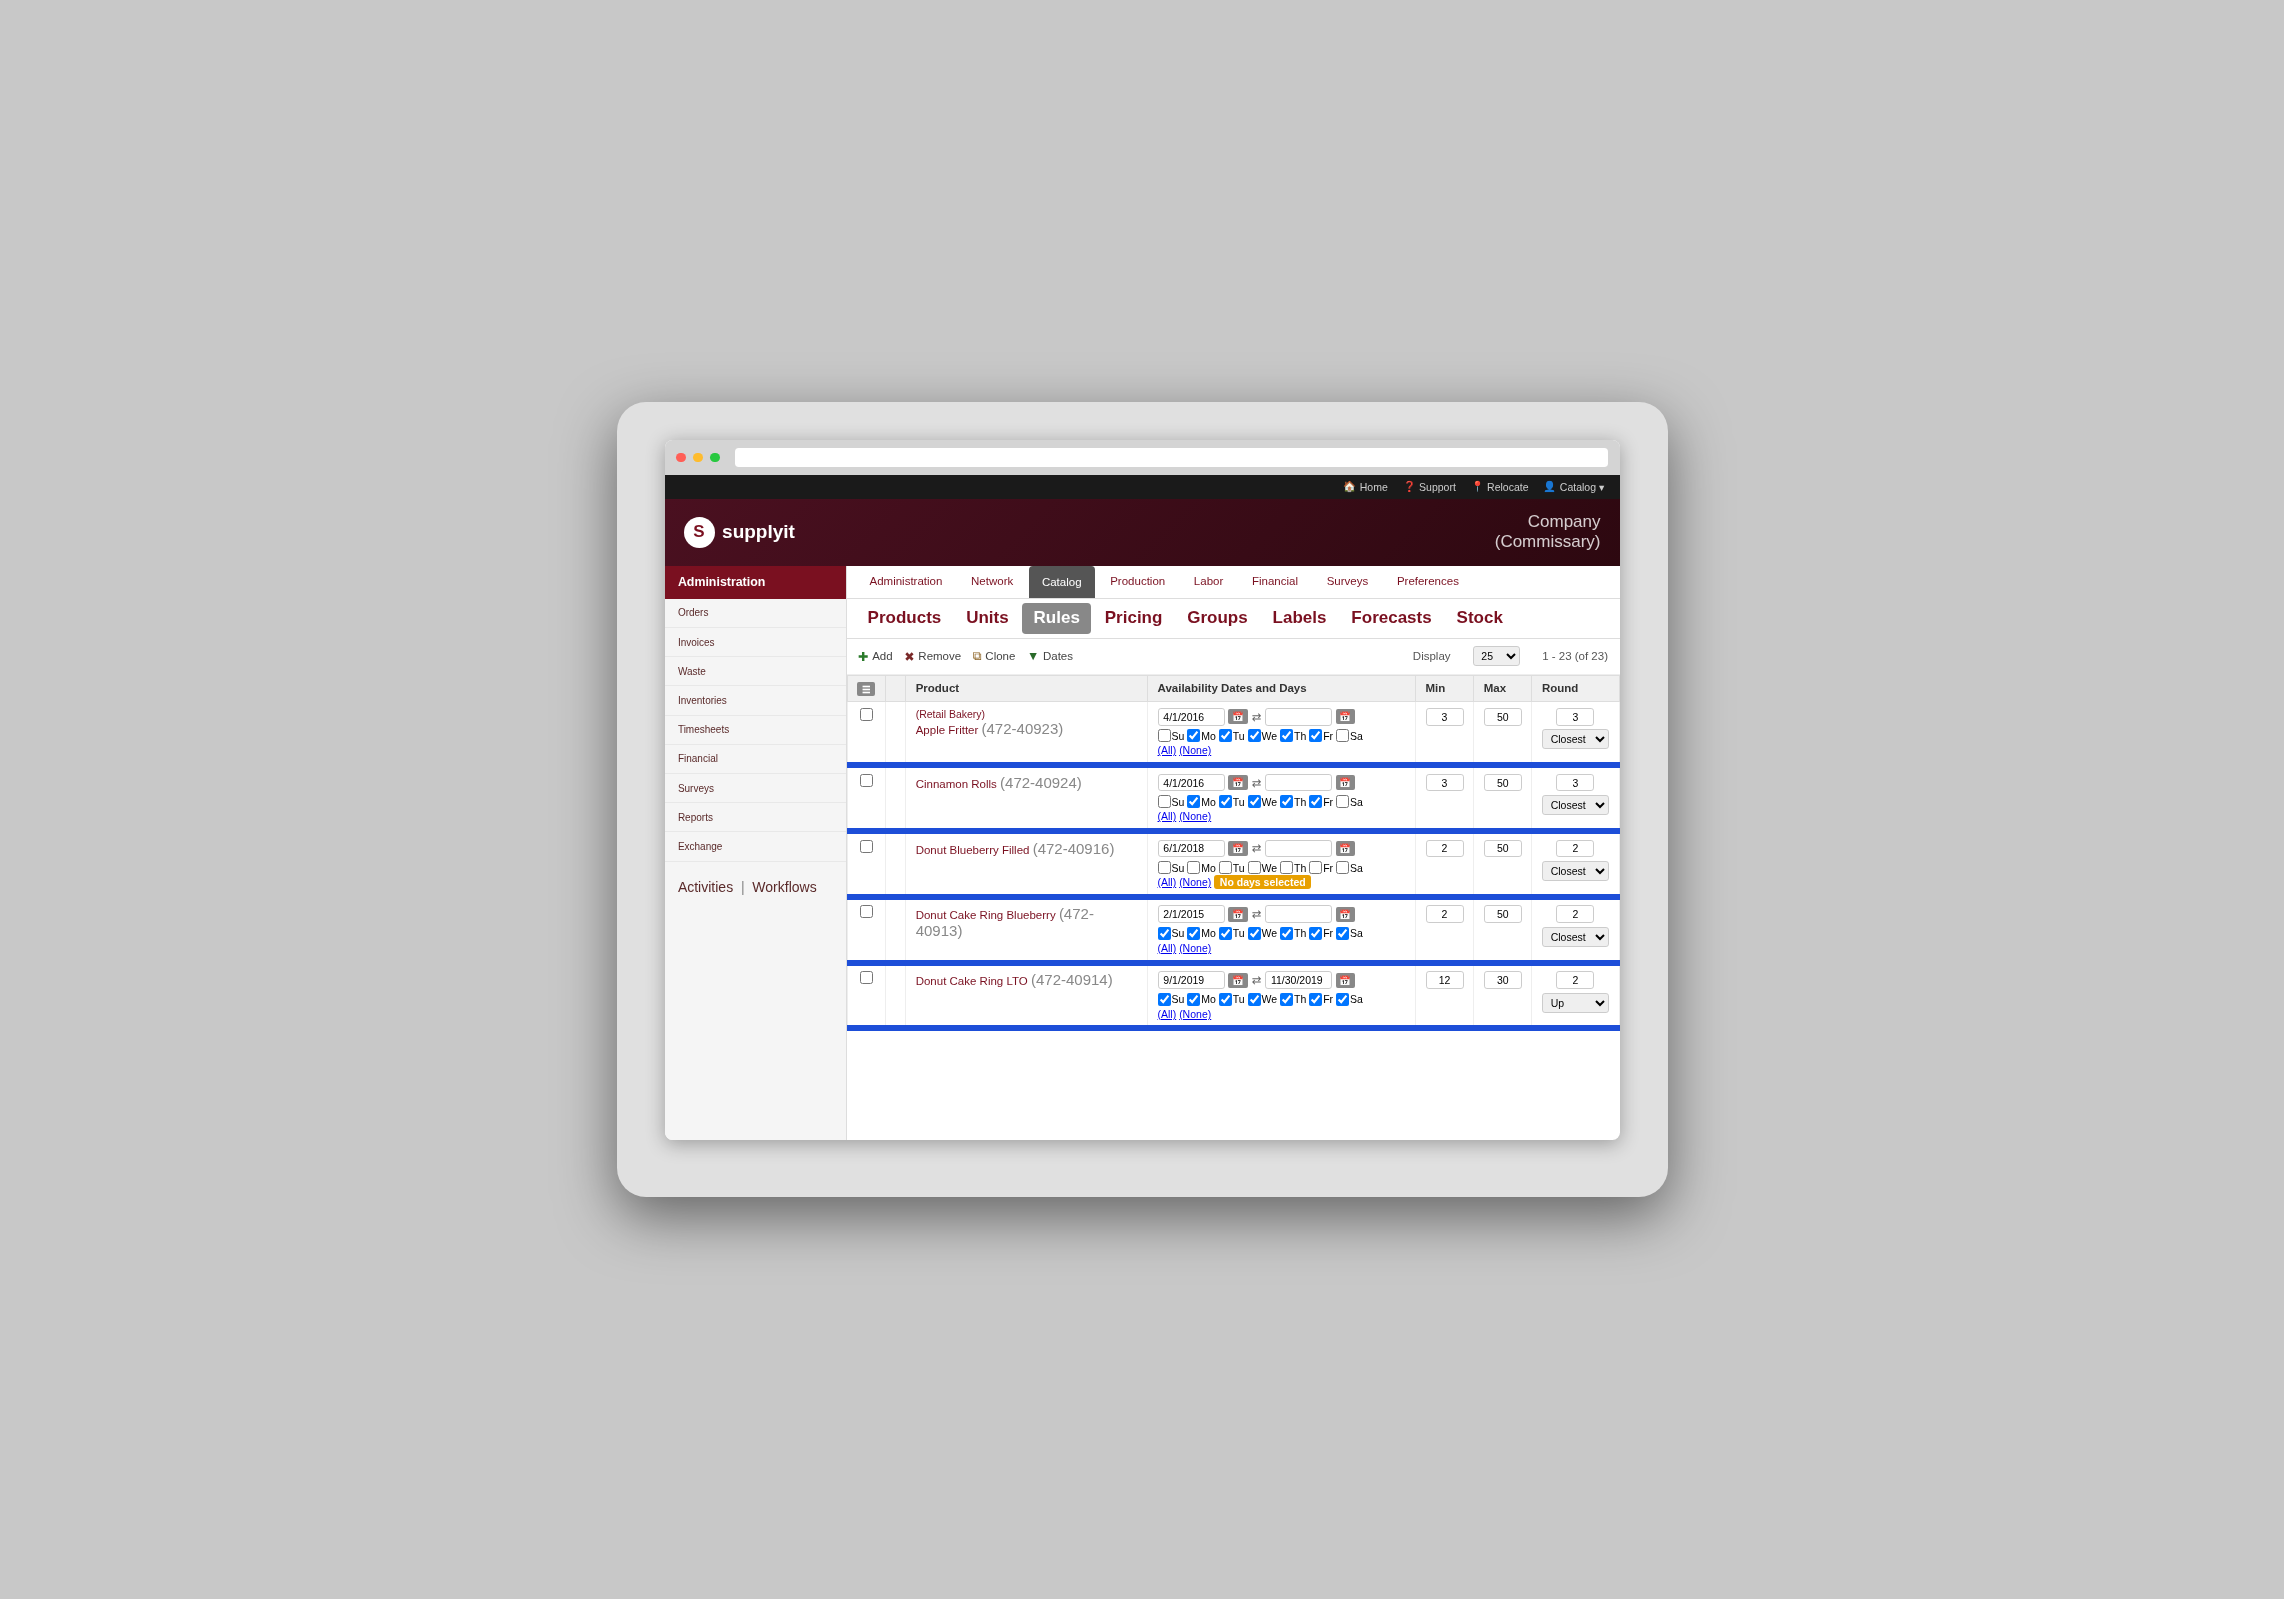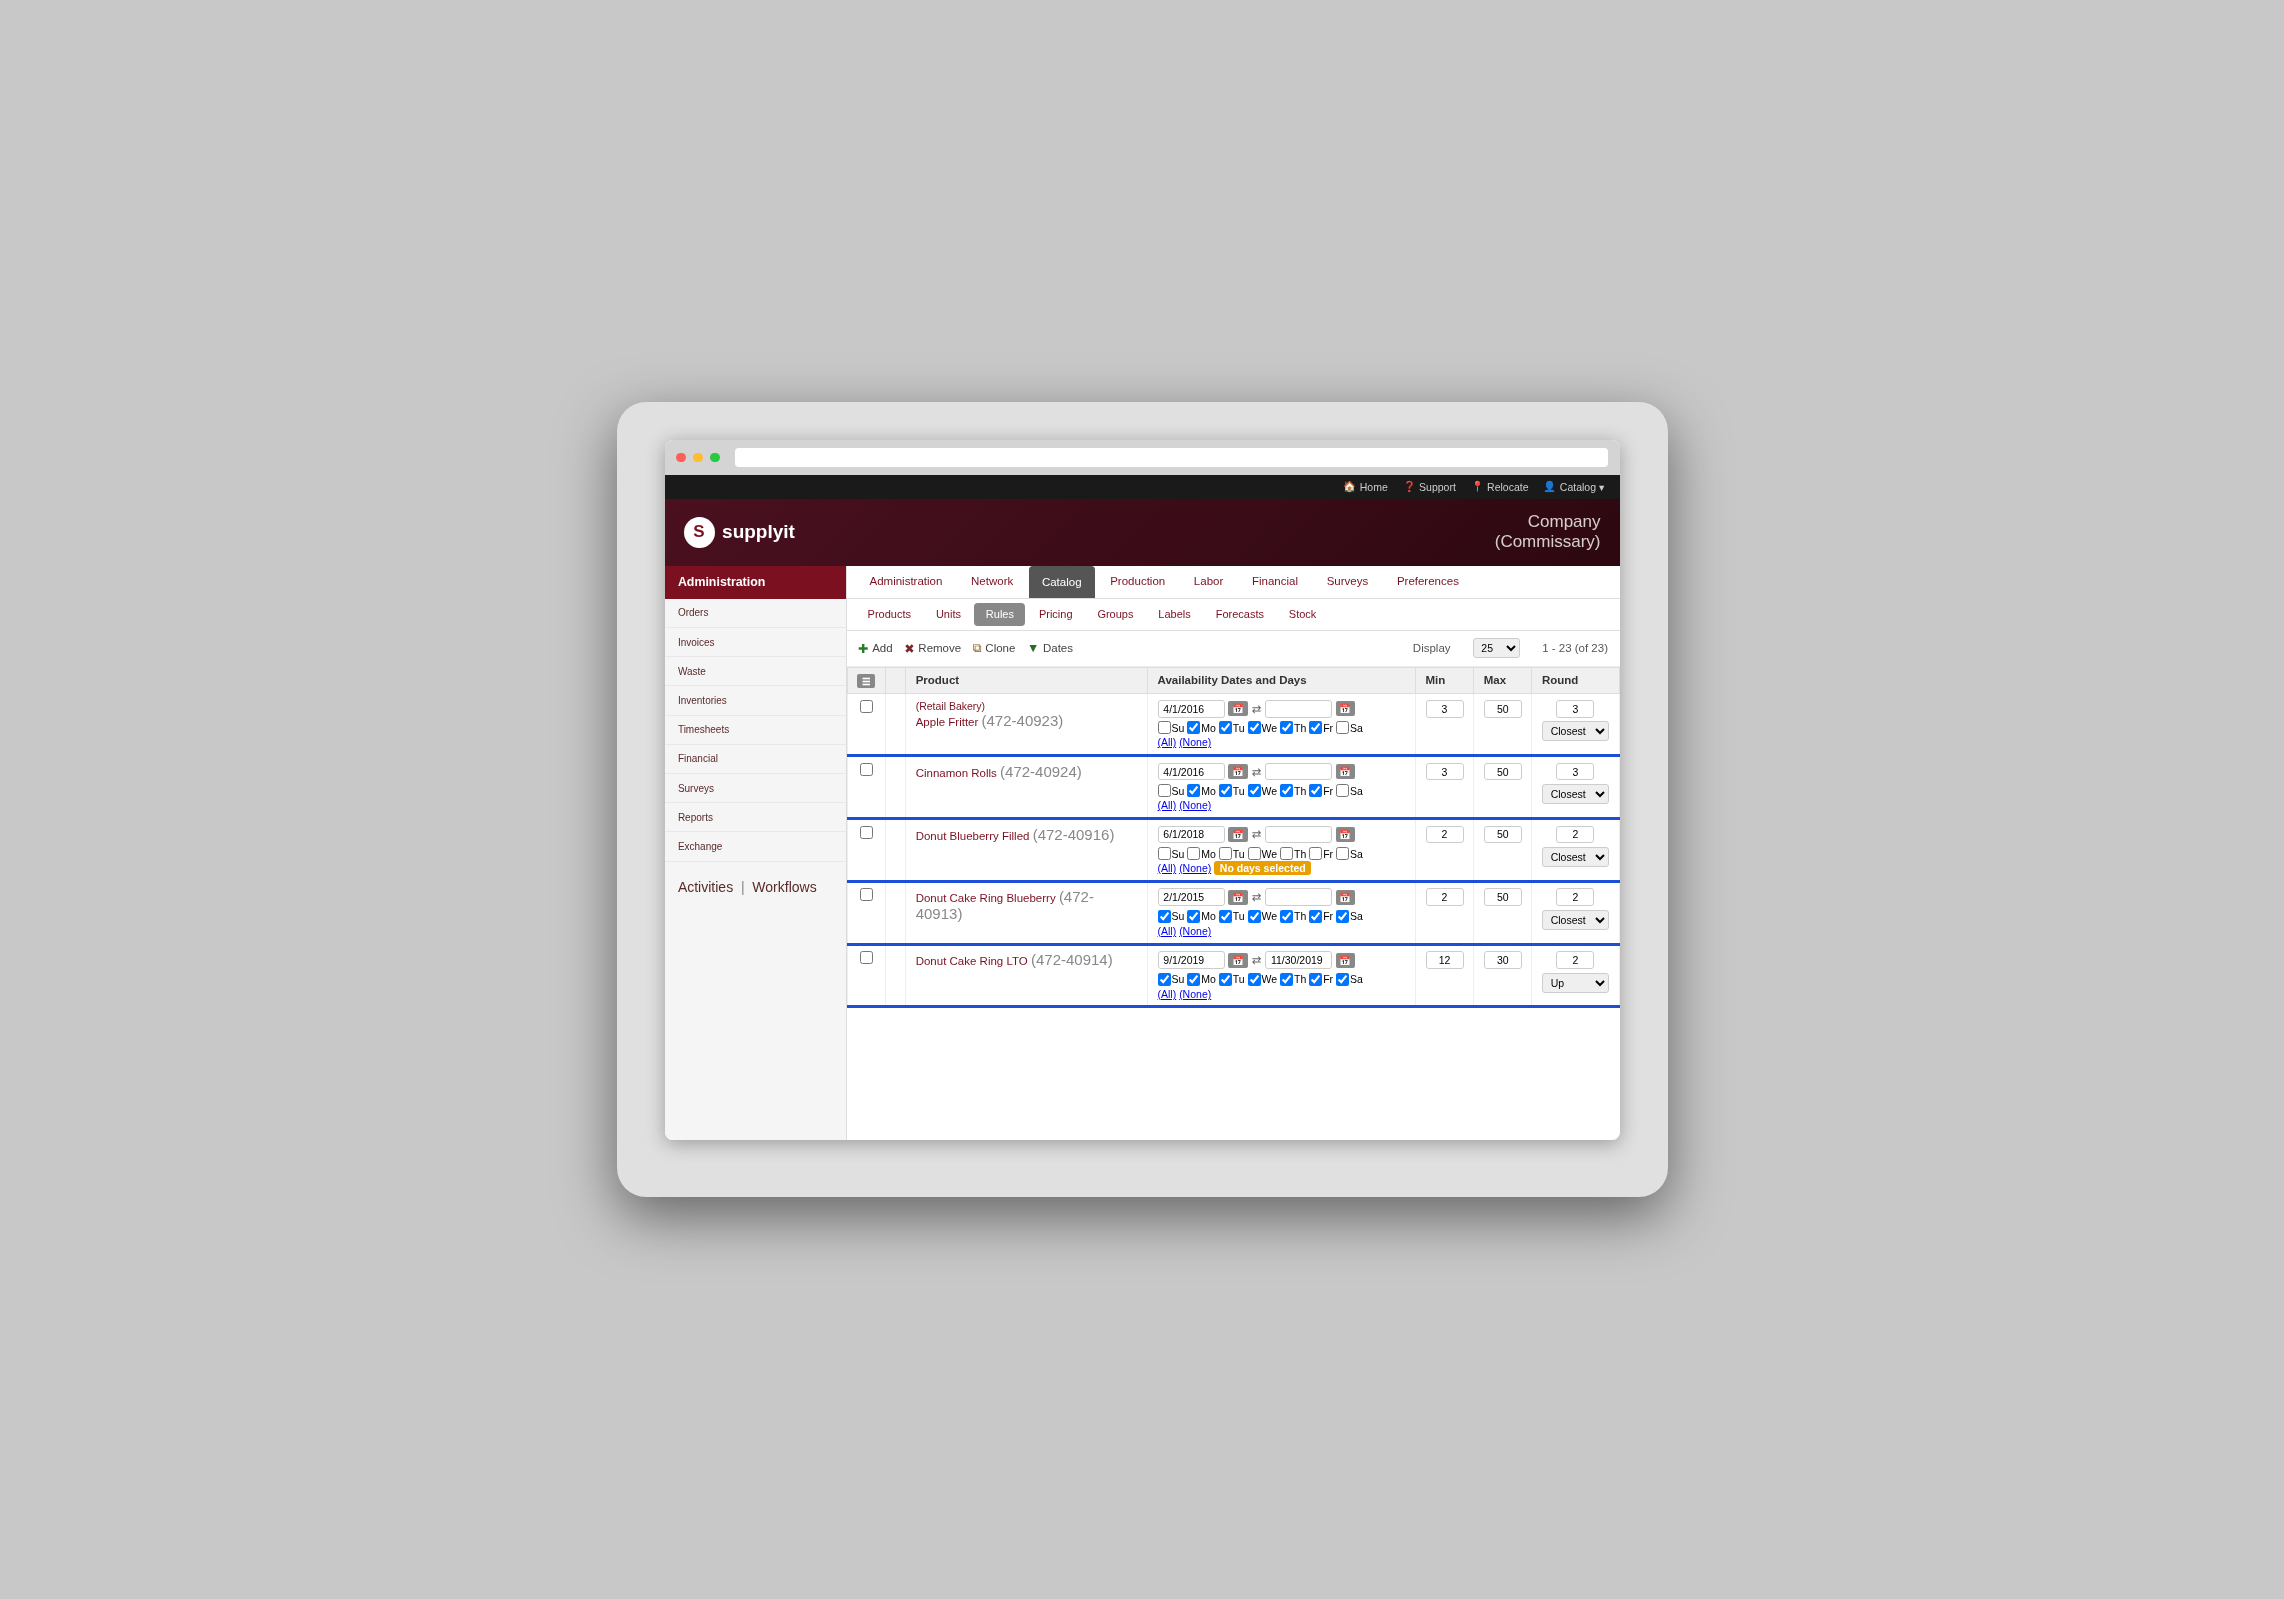--- a/index.html
+++ b/index.html
@@ -185,23 +185,24 @@
       background: #fff;
       border-bottom: 1px solid #ddd;
       padding: 3.8px 9.6px;
       display: flex;
       align-items: center;
       gap: 1.9px;
     }
 
     .sub-item {
       padding: 5.7px 11.5px;
-      font-size: 11px;
+      font-size: 17px;
       color: #7a1020;
       cursor: pointer;
+      font-weight: bold;
     }
 
     .sub-item.active {
       background: #888;
       color: #fff;
       border-radius: 3.8px;
     }
 
     
     .toolbar {
@@ -263,21 +264,21 @@
       border: 1px solid #ddd;
       padding: 6.7px 9.6px;
       text-align: left;
       font-weight: bold;
       color: #333;
     }
 
     .data-table thead th.center { }
 
     .data-table tbody tr {
-      border-bottom: 3px solid #1d4ed8;
+      border-bottom: 6px solid #1d4ed8;
     }
 
     .data-table tbody td {
       padding: 5.7px 9.6px;
       vertical-align: top;
       border: 1px solid #eee;
     }
 
     .row-check {
       width: 23px;

